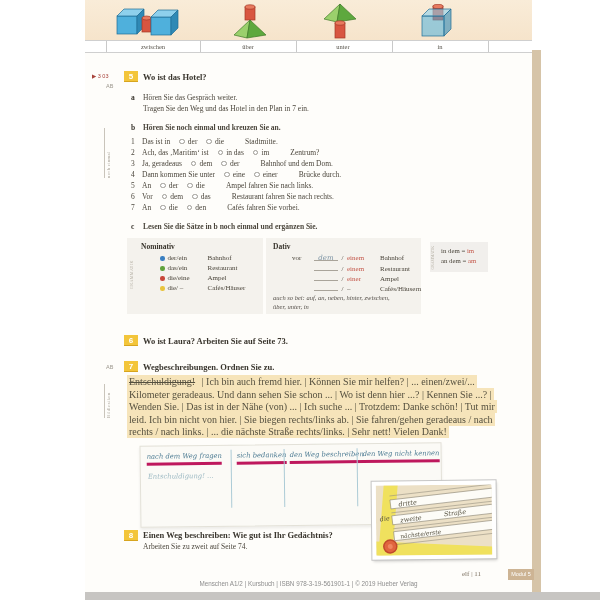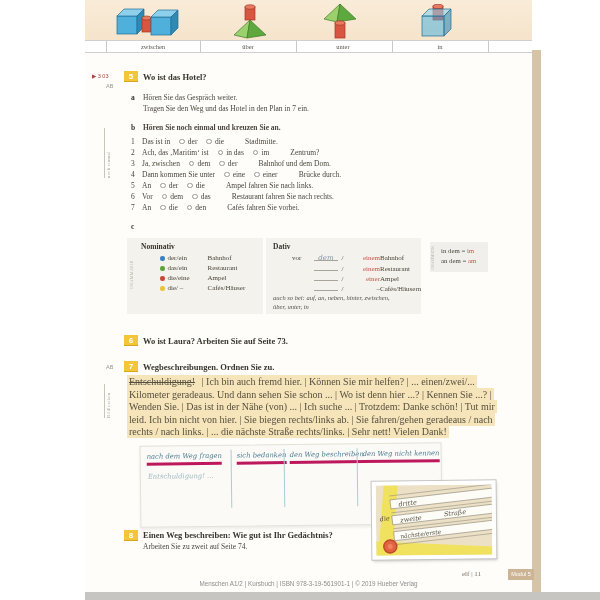--- a/index.html
+++ b/index.html
@@ -38,21 +38,21 @@
   .ghead { position:absolute; font-weight:bold; font-size:7.5px; color:#39352d; }
   .grow { position:absolute; font-size:7px; color:#4b463c; white-space:nowrap;padding-left:19px; }
   .bullet { display:inline-block; width:4.5px; height:4.5px; border-radius:50%; margin-right:3px; vertical-align:-0.5px; }
   .b0{background:#3a7fc1;} .b1{background:#5fa23c;} .b2{background:#c8473a;} .b3{background:#e8c43c;}
   .gart { display:inline-block; width:40px; }
   .dcol { position:absolute; left:146px; }
   .dpre { display:inline-block; width:22px; }
   .dblank { display:inline-block; width:24px; border-bottom:1px solid #a9a49a; height:7px; text-align:center; }
   .hand { font-style:italic; color:#7e95a5; font-family:"DejaVu Serif", serif; }
   .dslash { display:inline-block; width:9px; text-align:center; }
-  .dart { display:inline-block; width:33px; color:#c4574a;text-align:right; }
+  .dart { display:inline-block; width:33px; color:#c4574a; }
   .dart.dash { color:#4b463c; }
   .gnote { position:absolute; left:146px; font-size:6.5px; font-style:italic; color:#55504a; }
 
   .sidebox { left:430px; top:242px; width:58px; height:30px; background:#f1efec; font-size:6.8px; color:#4b463c; }
   .sidebox .vlab { position:absolute; left:1px; top:4px; writing-mode:vertical-rl; transform:rotate(180deg); font-size:3.8px; color:#b3aea2; }
   .sidebox .ln { position:absolute; left:11px; white-space:nowrap; }
   .red { color:#c4574a; }
 
   
   .phrases { left:127px; top:376px; width:386px; font-size:10px; line-height:12.6px; color:#55503f; }
@@ -151,21 +151,21 @@
     <span class="no">2</span>
       <span>Ach, das ‚Maritim‘ ist</span>
       <span class="radio"></span>
       <span>in das</span>
       <span class="radio"></span>
       <span>im</span>
       <span class="post">Zentrum?</span>
   </div>
   <div class="item" style="top:159px">
     <span class="no">3</span>
-      <span>Ja, zwischen</span>
+      <span>Ja, geradeaus</span>
       <span class="radio"></span>
       <span>dem</span>
       <span class="radio"></span>
       <span>der</span>
       <span class="post">Bahnhof und dem Dom.</span>
   </div>
   <div class="item" style="top:170px">
     <span class="no">4</span>
       <span>Dann kommen Sie unter</span>
       <span class="radio"></span>
@@ -196,20 +196,21 @@
     <span class="no">7</span>
       <span>An</span>
       <span class="radio"></span>
       <span>die</span>
       <span class="radio"></span>
       <span>den</span>
       <span class="post">Cafés fahren Sie vorbei.</span>
   </div>
 
   <span class="abs h" style="left:131px;top:222px;font-size:7.5px">c</span>
+  <span class="abs sub" style="left:143px;top:222px;font-weight:bold">Lesen Sie die Sätze in b noch einmal und ergänzen Sie.</span>
 
   <div class="abs gtable">
     <span class="vlab">GRAMMATIK</span>
     <div class="gdivider"></div>
     <span class="ghead" style="left:14px;top:4px">Nominativ</span>
     <span class="ghead" style="left:146px;top:4px">Dativ</span>
 
     <div class="grow" style="left:14px;top:16px"><span class="bullet b0"></span><span class="gart">der/ein</span><span>Bahnhof</span></div>
     <div class="grow" style="left:14px;top:26px"><span class="bullet b1"></span><span class="gart">das/ein</span><span>Restaurant</span></div>
     <div class="grow" style="left:14px;top:36px"><span class="bullet b2"></span><span class="gart">die/eine</span><span>Ampel</span></div>

